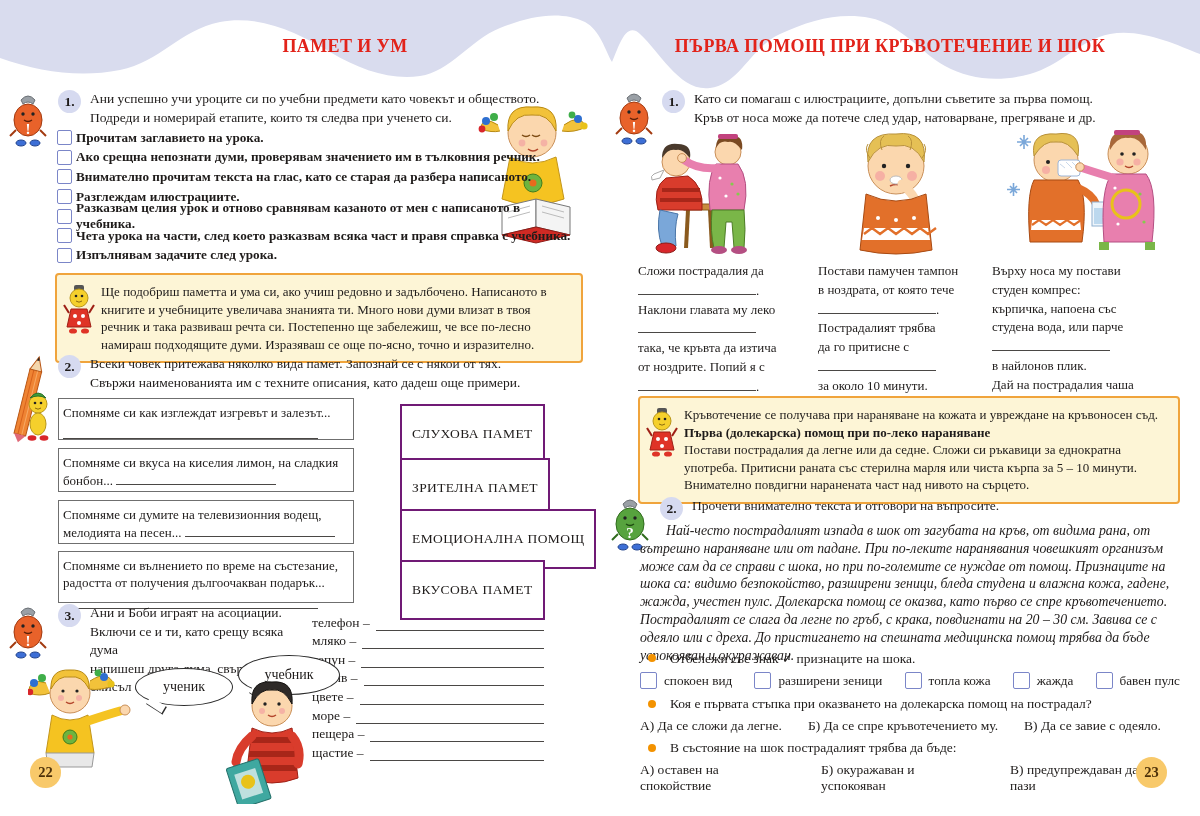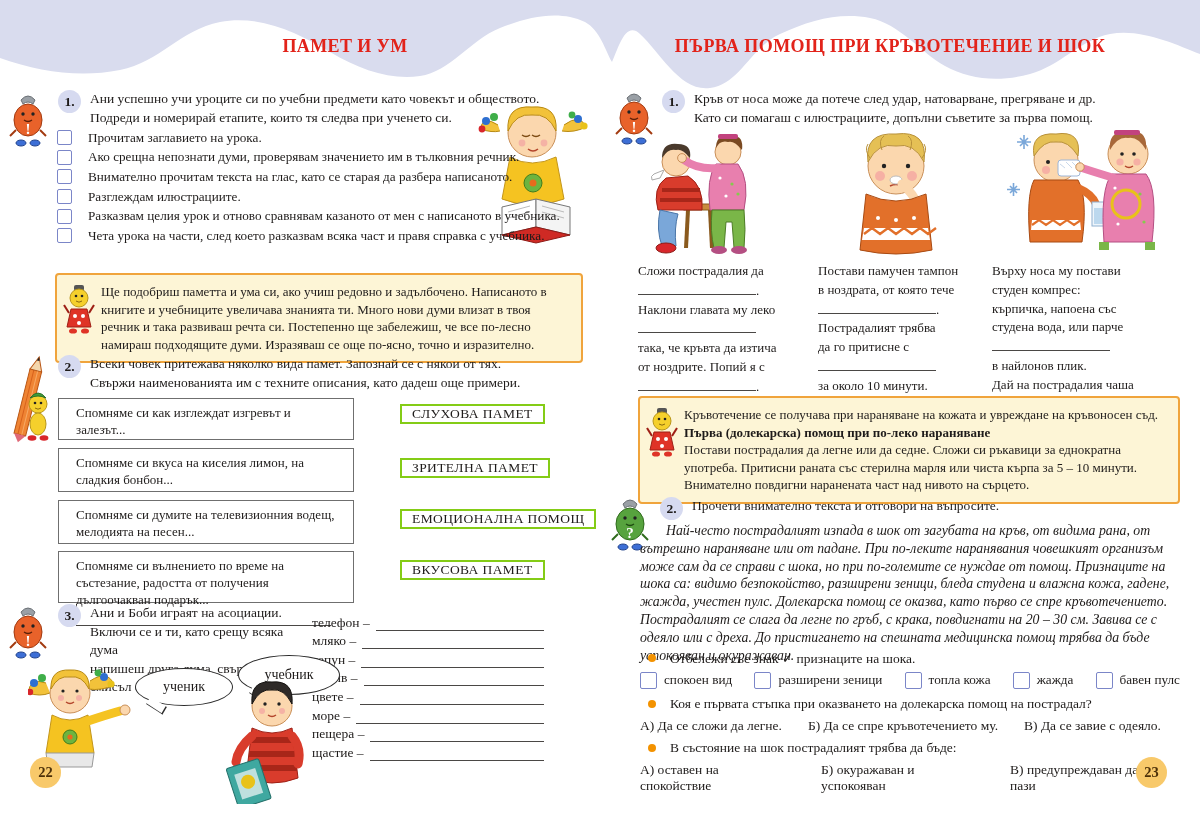--- a/index.html
+++ b/index.html
@@ -22,32 +22,32 @@
   .tip-mascot{position:absolute;left:6px;top:8px;}
   .bullet{display:inline-block;width:8px;height:8px;border-radius:50%;background:#f39200;
           margin-right:14px;flex:0 0 auto;position:relative;top:4px;}
   .page-badge{position:absolute;width:31px;height:31px;border-radius:50%;background:#f8c96a;
               display:flex;align-items:center;justify-content:center;font-size:14.5px;font-weight:bold;color:#4c3009;}
   .bubble{position:absolute;background:#fff;border:1.4px solid #2b2b2b;border-radius:50%;
           display:flex;align-items:center;justify-content:center;font-size:14px;}
   .bubble:after{content:"";position:absolute;bottom:-7px;left:14px;width:12px;height:12px;background:#fff;
           border-right:1.4px solid #2b2b2b;border-bottom:1.4px solid #2b2b2b;transform:skewX(40deg) rotate(55deg);}
   
-  .checklist-row{display:flex;align-items:center;gap:16px;height:19.6px;font-size:13.2px;}
+  .checklist-row{display:flex;align-items:center;gap:4px;height:19.6px;font-size:13.2px;font-weight:bold;}
   .desc-box{position:absolute;left:0;border:1.4px solid #6f6f6f;background:#fff;width:296px;
-            padding:5px 17px;font-size:13px;line-height:17px;box-sizing:border-box;}
-  .label-box{position:absolute;left:342px;border:2px solid #84cc16;background:#fff;
-             padding:0 10px;font-size:13.5px;letter-spacing:.4px;white-space:nowrap;}
+            padding:5px 4px;font-size:13px;line-height:17px;box-sizing:border-box;}
+  .label-box{position:absolute;left:342px;border:2px solid #701a75;background:#fff;
+             padding:20px 10px;font-size:13.5px;letter-spacing:.4px;white-space:nowrap;}
   .word-row{display:flex;align-items:flex-end;height:18.6px;font-size:13.5px;}
   .word-row .blank{flex:1;margin-left:6px;}
   
   .fa-col{position:absolute;font-size:13px;line-height:18.8px;}
   .fa-col .blank{width:118px;}
   .q-line{position:absolute;display:flex;font-size:13.5px;}
-  .opt{display:inline-flex;align-items:flex-start;gap:7px;font-size:13.2px;}
+  .opt{display:inline-flex;align-items:center;gap:7px;font-size:13.2px;}
   .italic-par{position:absolute;font-style:italic;font-size:13.8px;line-height:17.8px;text-align:left;}
   .italic-par .indent{display:inline-block;width:26px;}
 </style>
 </head>
 <body>
 
 <div id="spread">
 
   <svg id="wave" viewBox="0 0 1200 110" preserveAspectRatio="none">
     <path fill="#d9dcee" d="M0,0 L1200,0 L1200,54
@@ -127,20 +127,24 @@
         <span>Разглеждам илюстрациите.</span>
       </div>
     <div class="checklist-row">
         <span class="checkbox"></span>
         <span>Разказвам целия урок и отново сравнявам казаното от мен с написаното в учебника.</span>
       </div>
     <div class="checklist-row">
         <span class="checkbox"></span>
         <span>Чета урока на части, след което разказвам всяка част и правя справка с учебника.</span>
       </div>
+    <div class="checklist-row">
+        <span class="checkbox"></span>
+        <span>Изпълнявам задачите след урока.</span>
+      </div>
   </div>
 
   <div class="tipbox" style="left:55px;top:273px;width:528px;box-sizing:border-box;">
     <svg class="tip-mascot" width="32" height="56" viewBox="0 0 32 56">
       <rect x="11" y="2" width="10" height="6" rx="2" fill="#555"></rect>
       <circle cx="16" cy="15" r="9" fill="#f5d02c" stroke="#b8961a"></circle>
       <circle cx="13" cy="13" r="1.3" fill="#222"></circle>
         <circle cx="19" cy="13" r="1.3" fill="#222"></circle>
       <path d="M13,18 q3,2.4 6,0" stroke="#8a6a10" fill="none"></path>
       <path d="M8,26 L24,26 L28,44 L4,44 Z" fill="#df3327" stroke="#9e1f15"></path>
@@ -326,22 +330,22 @@
     <text x="22" y="44" font-size="15" font-weight="bold" fill="#fff" text-anchor="middle" font-family="Liberation Serif,serif">!</text>
     <line x1="10" y1="40" x2="4" y2="46" stroke="#a23a10" stroke-width="2"></line>
     <line x1="34" y1="40" x2="40" y2="46" stroke="#a23a10" stroke-width="2"></line>
     <ellipse cx="15" cy="53" rx="5" ry="3" fill="#3d6fd6" stroke="#23448c"></ellipse>
     <ellipse cx="29" cy="53" rx="5" ry="3" fill="#3d6fd6" stroke="#23448c"></ellipse>
   </svg>
 
   <div class="task-head" style="left:662px;top:90px;width:520px;">
     <span class="task-badge">1.</span>
     <div class="task-lines">
+      <div>Като си помагаш с илюстрациите, допълни съветите за първа помощ.</div>
       <div>Кръв от носа може да потече след удар, натоварване, прегряване и др.</div>
-      <div>Като си помагаш с илюстрациите, допълни съветите за първа помощ.</div>
     </div>
   </div>
 
   <svg style="position:absolute;left:632px;top:126px;" width="160" height="130" viewBox="0 0 160 130">
     <rect x="52" y="78" width="30" height="6" fill="#c98b3f" stroke="#8a5a1e"></rect>
     <line x1="56" y1="84" x2="54" y2="122" stroke="#8a5a1e" stroke-width="4"></line>
     <line x1="78" y1="84" x2="80" y2="122" stroke="#8a5a1e" stroke-width="4"></line>
     <circle cx="44" cy="36" r="14" fill="#fbd7ae" stroke="#c98f58"></circle>
     <path d="M30,32 Q30,16 46,18 Q60,18 58,32 Q50,22 44,24 Q36,22 30,32 Z" fill="#4a3a2c"></path>
     <path d="M32,44 l-10,4 q-4,2 -2,6 l8,-2 Z" fill="#ffffff" stroke="#aaa"></path>

